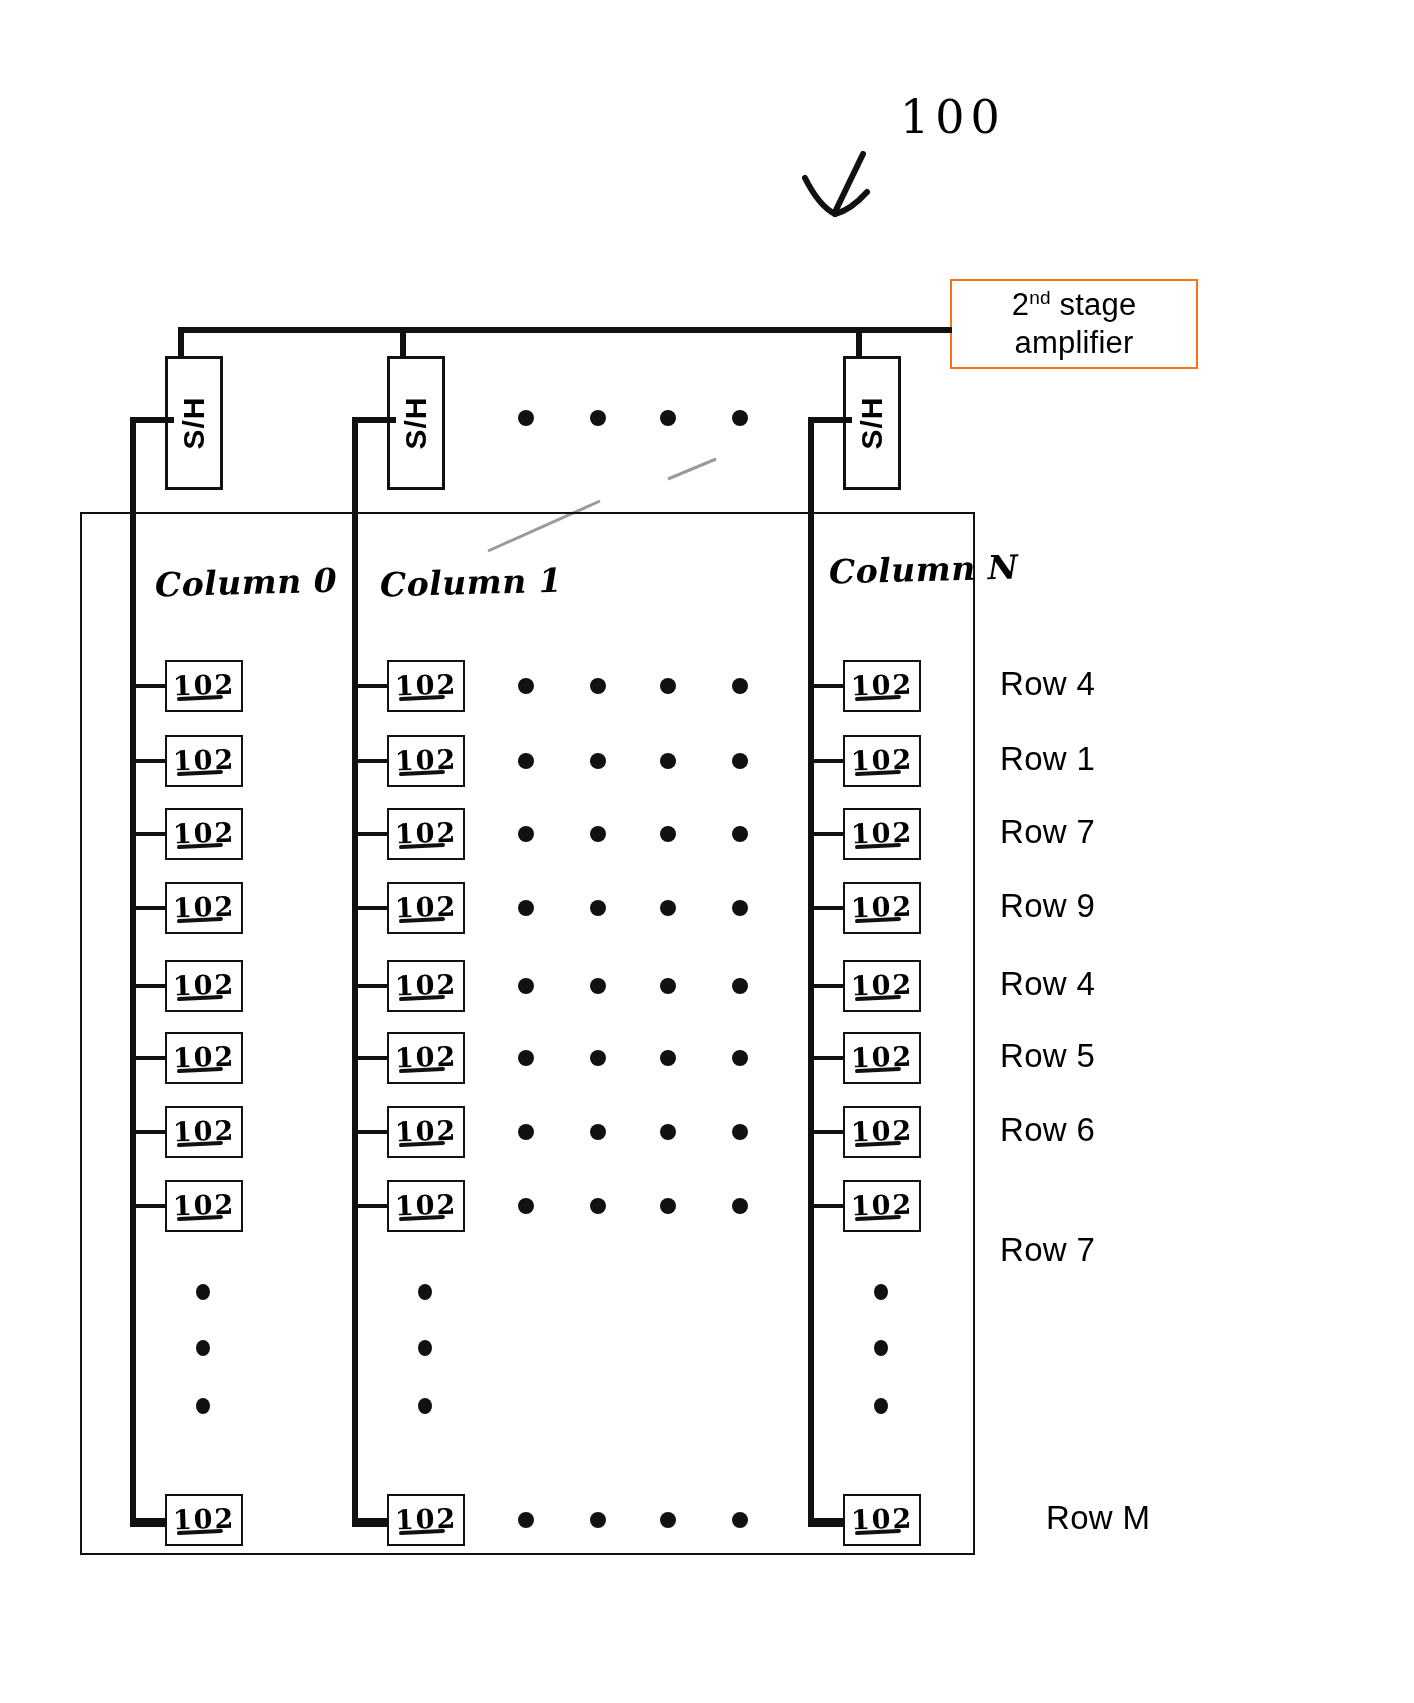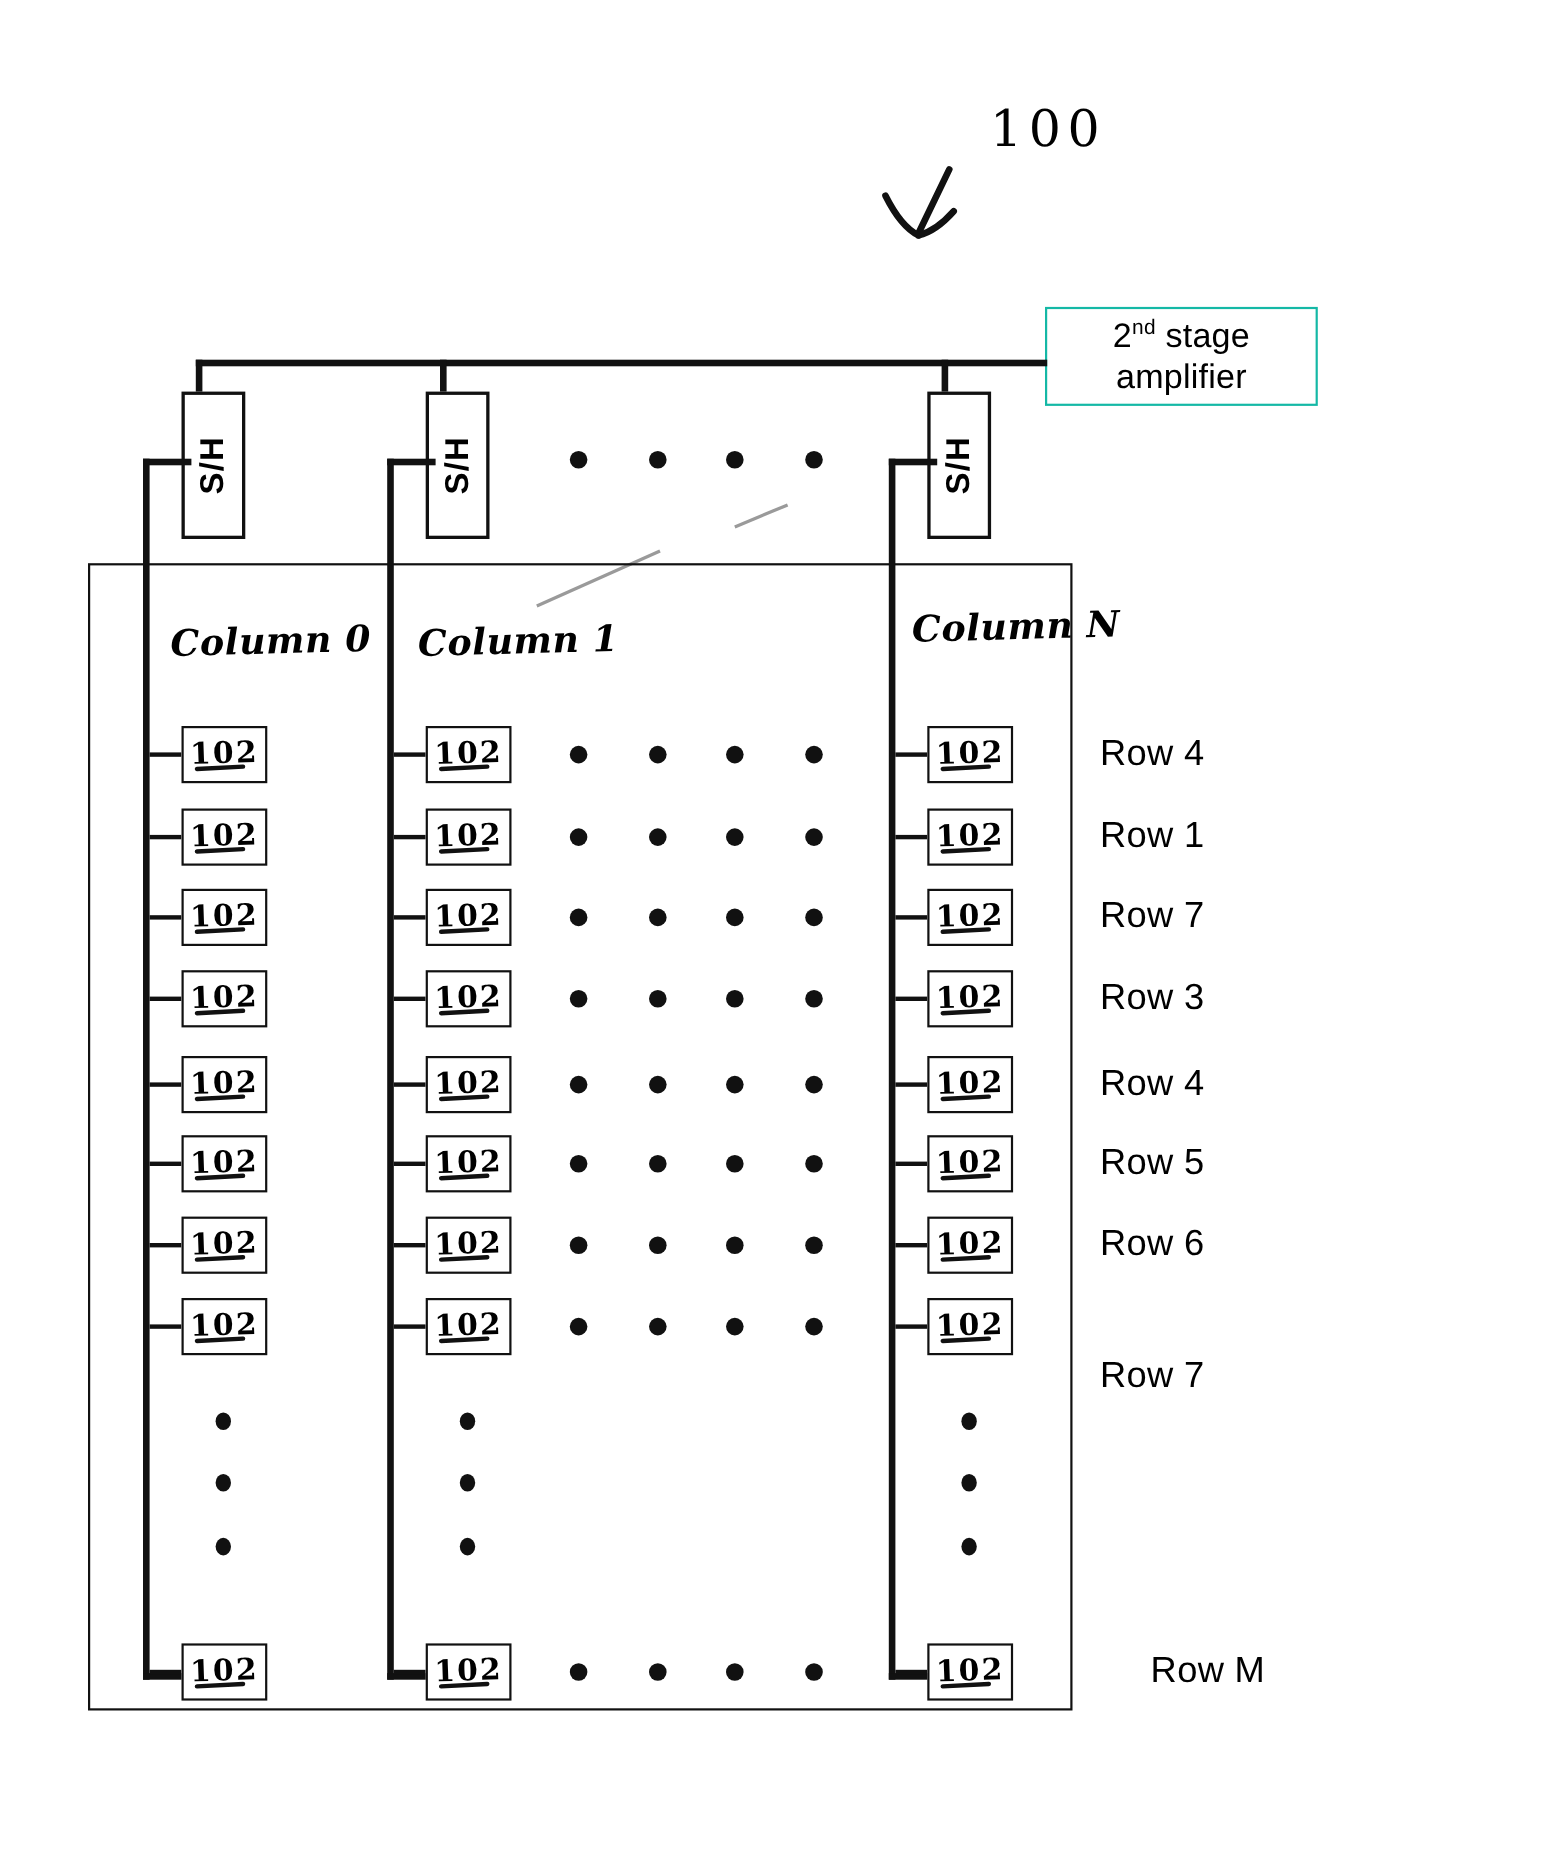--- a/index.html
+++ b/index.html
@@ -12,21 +12,21 @@
   .line-h{position:absolute;background:#111;}
   .line-v{position:absolute;background:#111;}
 
   
   .refnum{position:absolute;font-family:"DejaVu Serif", serif;font-size:46px;
           letter-spacing:6px;font-weight:400;white-space:nowrap;}
   .refarrow{position:absolute;}
 
   
   #amp-box{position:absolute;left:950px;top:279px;width:248px;height:90px;
-           border:2px solid #14b8a6;box-sizing:border-box;background:#fff;
+           border:2px solid #f97316;box-sizing:border-box;background:#fff;
            display:flex;flex-direction:column;align-items:center;justify-content:center;}
   #amp-box .l1,#amp-box .l2{font-size:31px;line-height:38px;letter-spacing:.2px;white-space:nowrap;}
   #amp-box sup{font-size:19px;vertical-align:super;line-height:0;}
 
   
   .sh-box{position:absolute;border:3px solid #111;box-sizing:border-box;background:#fff;
           width:58px;height:134px;}
   .sh-box .sh-txt{position:absolute;left:50%;top:50%;
         transform:translate(-50%,-50%) rotate(-90deg);
         font-size:30px;font-weight:700;letter-spacing:1px;white-space:nowrap;
@@ -195,21 +195,21 @@
       </div>
       <div class="stub" style="left: 814px; top: 906px; width: 29px;"></div>
       <div class="cell" style="left: 843px; top: 882px;">
         <span class="num">102</span>
         <span class="ul"></span>
       </div>
       <div class="dot" style="left: 518px; top: 900px;"></div>
       <div class="dot" style="left: 590px; top: 900px;"></div>
       <div class="dot" style="left: 660px; top: 900px;"></div>
       <div class="dot" style="left: 732px; top: 900px;"></div>
-      <div class="row-label" style="left: 1000px; top: 887px;">Row 3</div>
+      <div class="row-label" style="left: 1000px; top: 887px;">Row 9</div>
       <div class="stub" style="left: 136px; top: 984px; width: 29px;"></div>
       <div class="cell" style="left: 165px; top: 960px;">
         <span class="num">102</span>
         <span class="ul"></span>
       </div>
       <div class="stub" style="left: 358px; top: 984px; width: 29px;"></div>
       <div class="cell" style="left: 387px; top: 960px;">
         <span class="num">102</span>
         <span class="ul"></span>
       </div>

